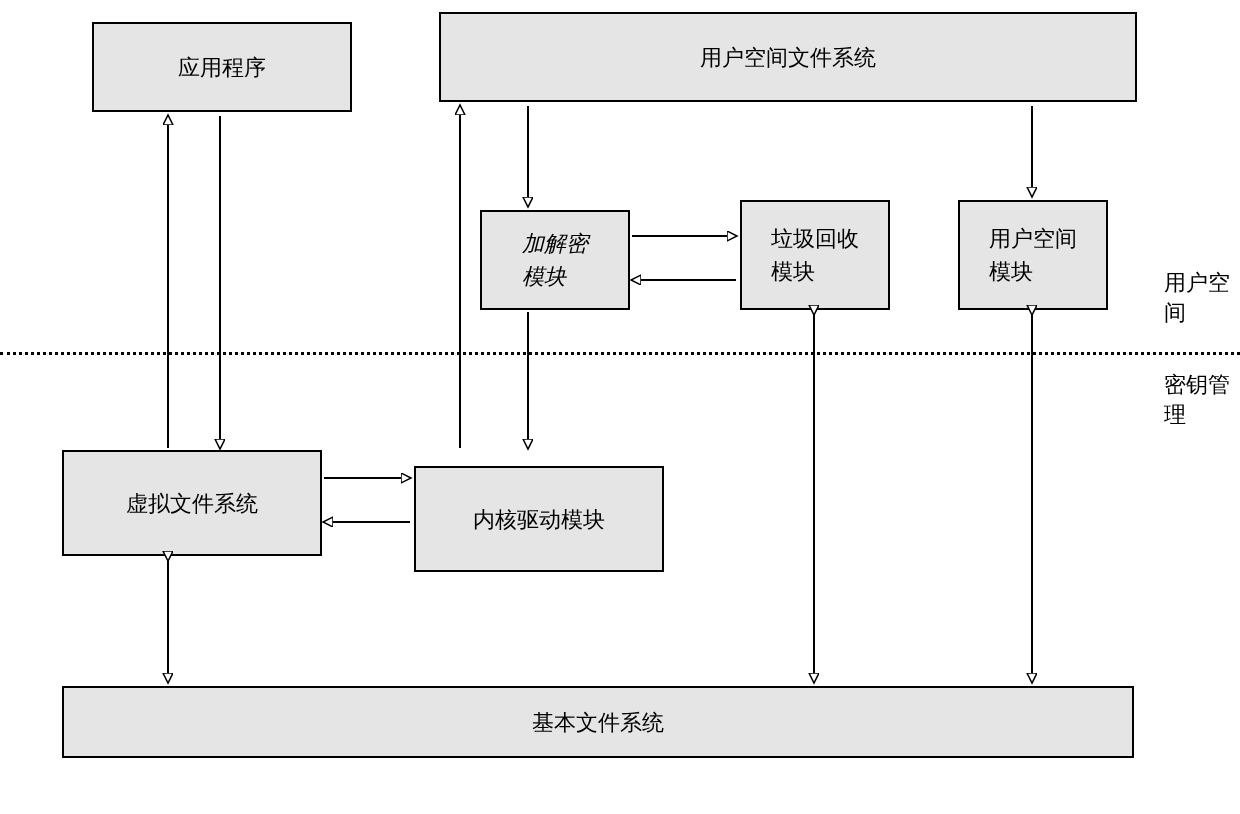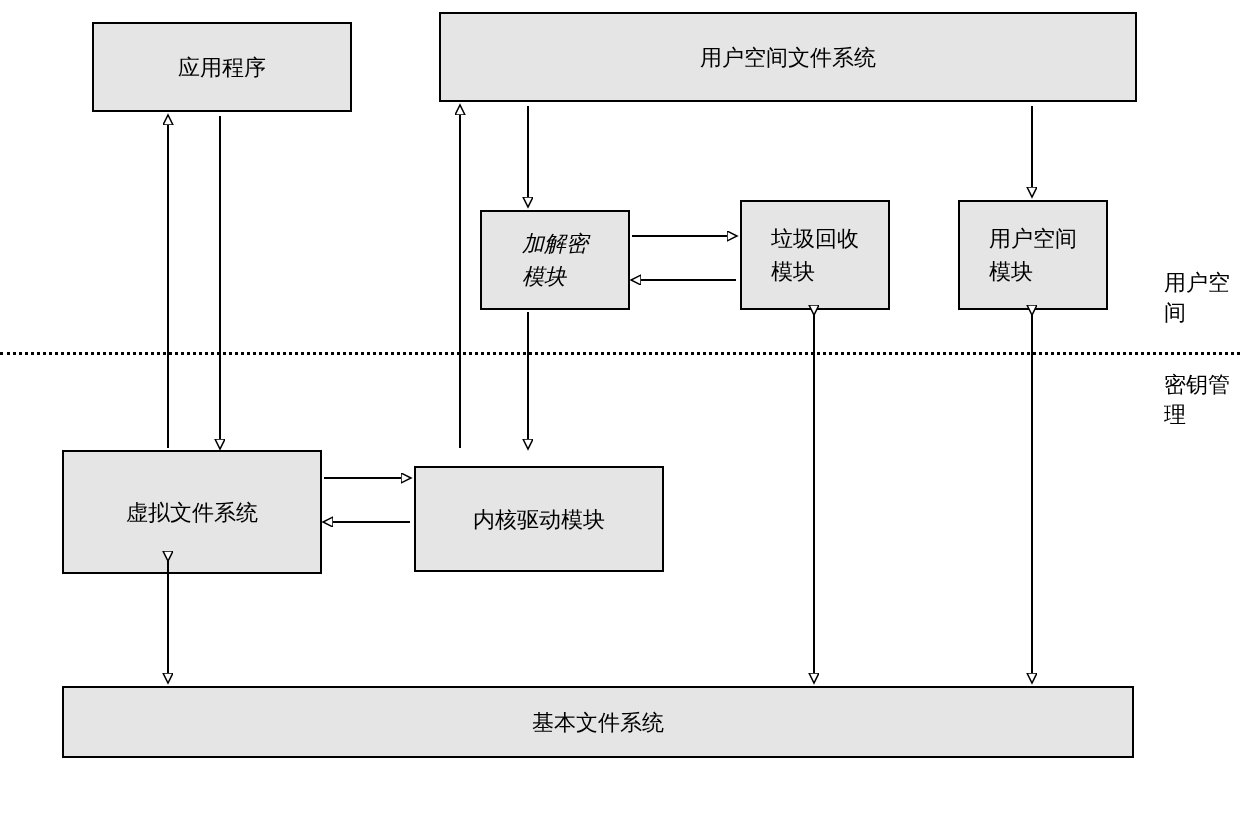--- a/index.html
+++ b/index.html
@@ -60,21 +60,21 @@
 <div class="box" style="left:740px; top:200px; width:150px; height:110px; white-space:pre;">
   <span>垃圾回收
 模块</span>
 </div>
 
 <div class="box" style="left:958px; top:200px; width:150px; height:110px; white-space:pre;">
   <span>用户空间
 模块</span>
 </div>
 
-<div class="box" style="left:62px; top:450px; width:260px; height:124px;">
+<div class="box" style="left:62px; top:450px; width:260px; height:106px;">
   <span>虚拟文件系统</span>
 </div>
 
 <div class="box" style="left:414px; top:450px; width:250px; height:106px;margin-top:16px;">
   <span>内核驱动模块</span>
 </div>
 
 <div class="box" style="left:62px; top:686px; width:1072px; height:72px;">
   <span>基本文件系统</span>
 </div>

